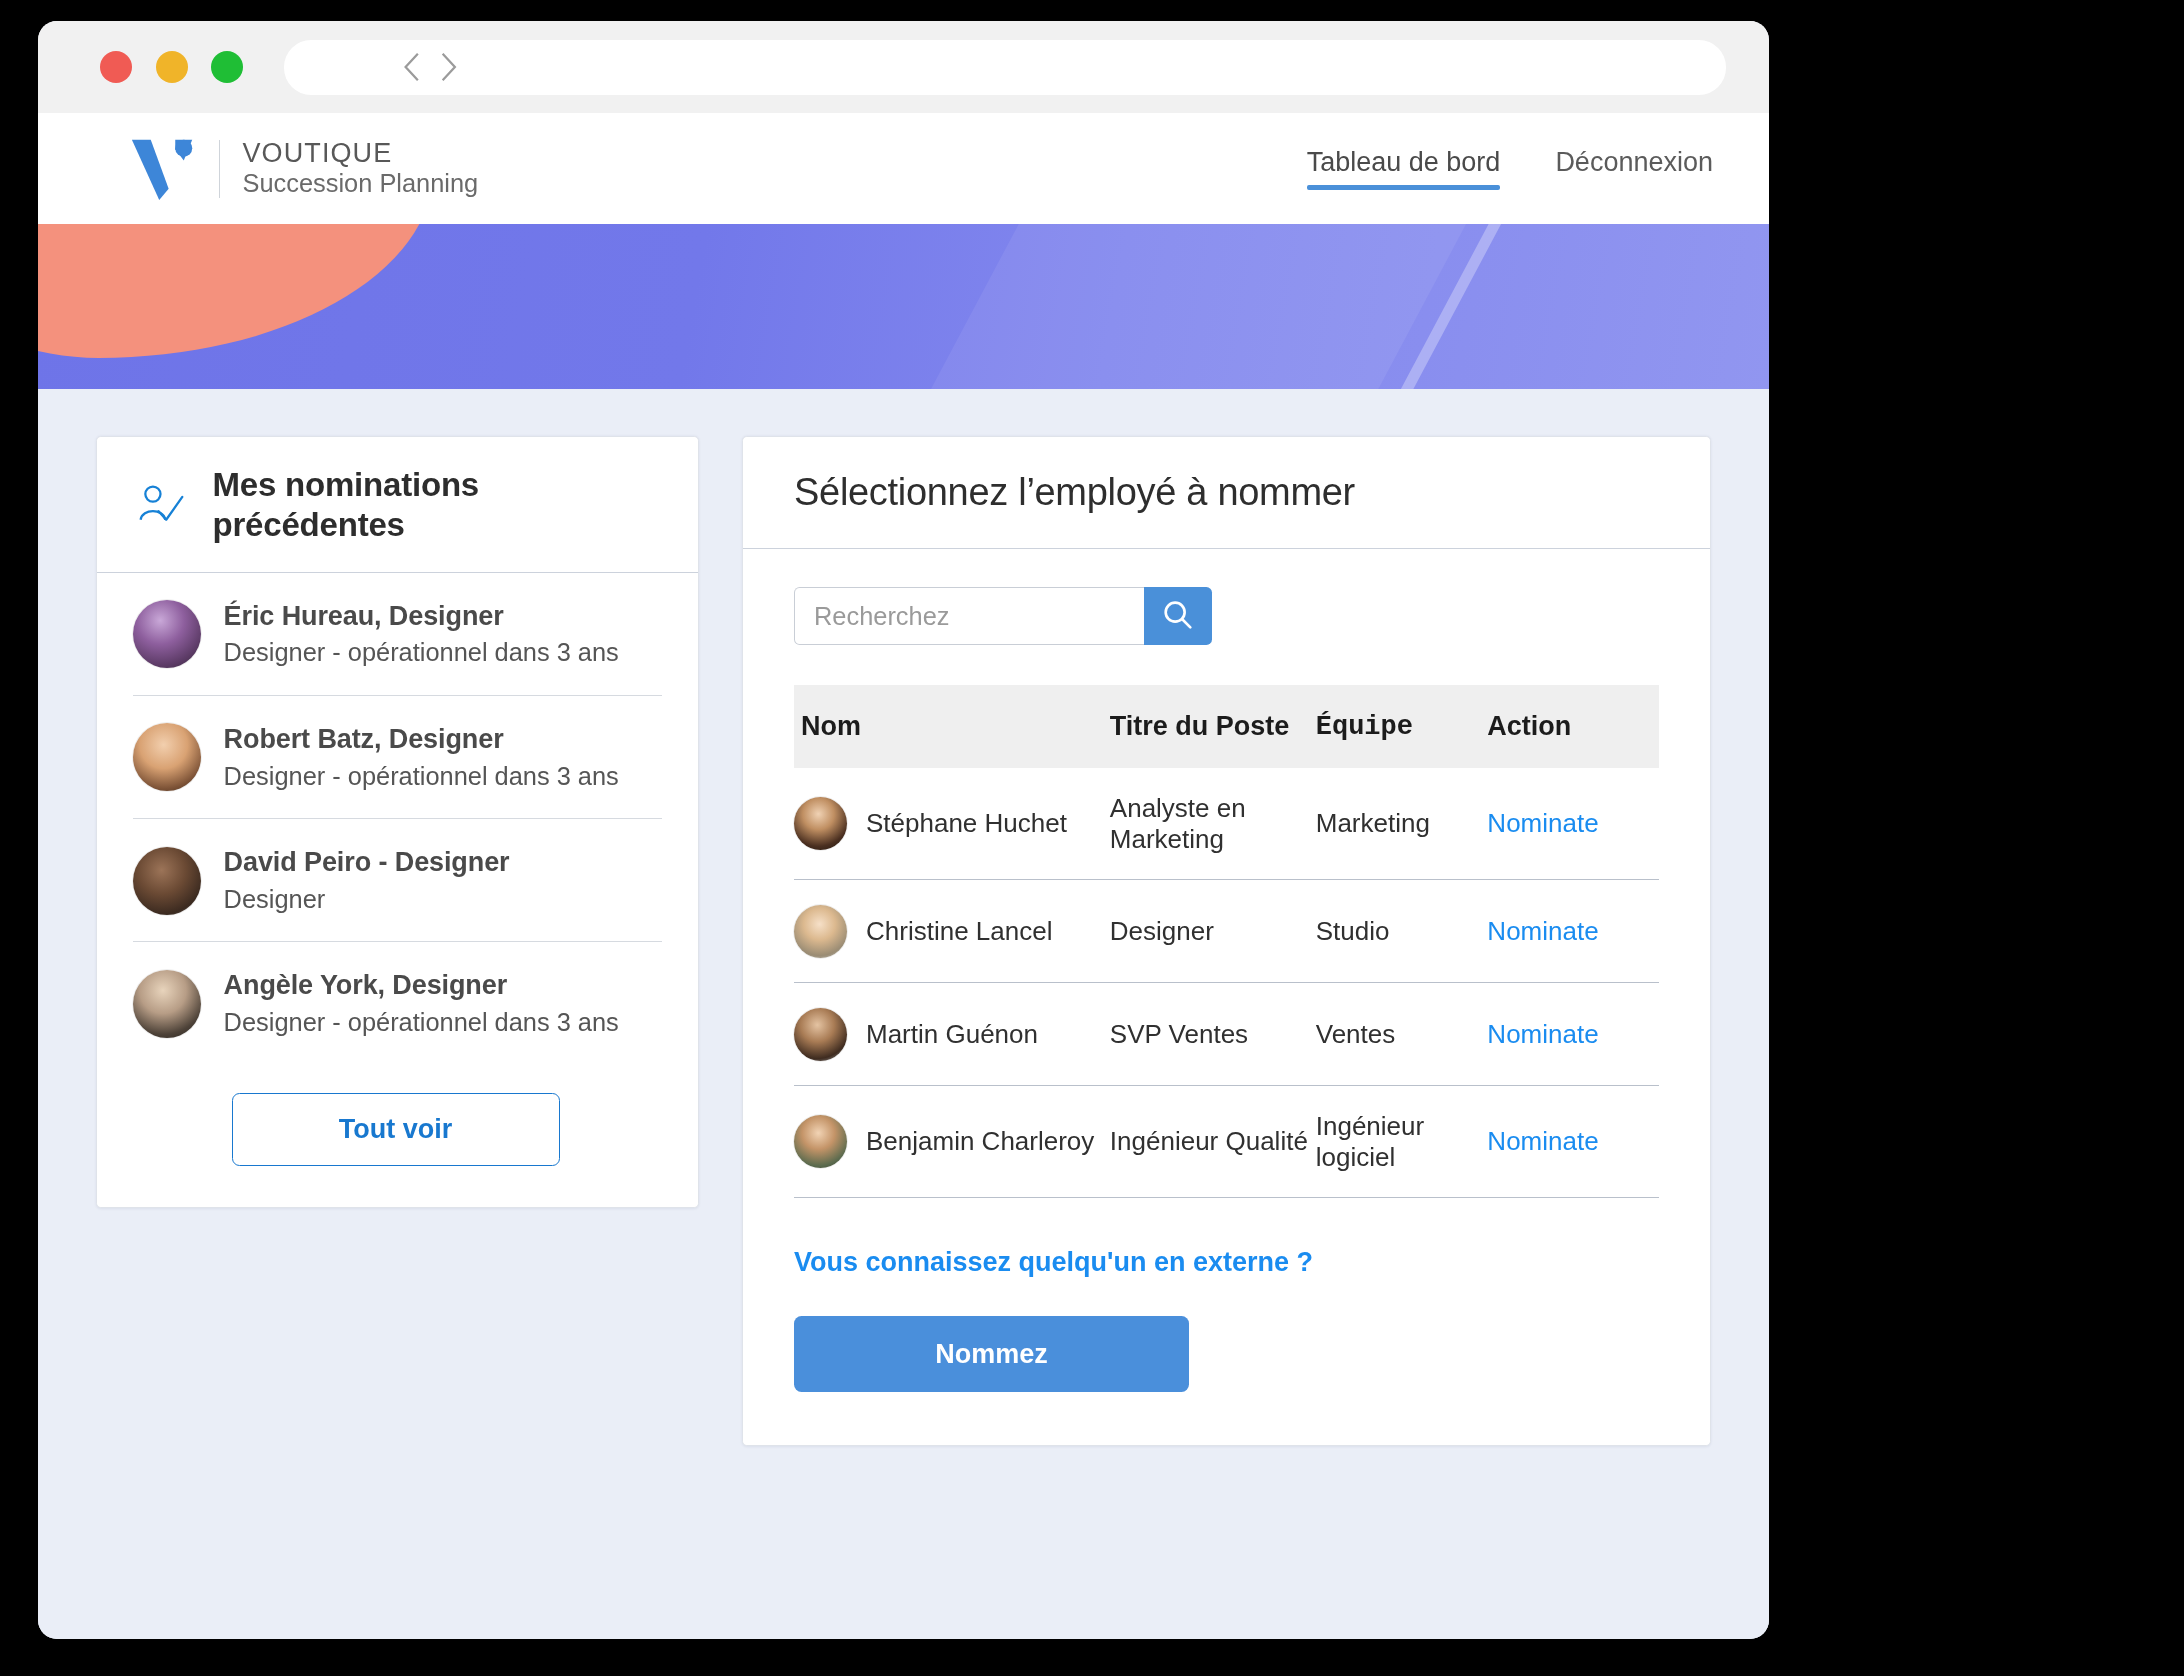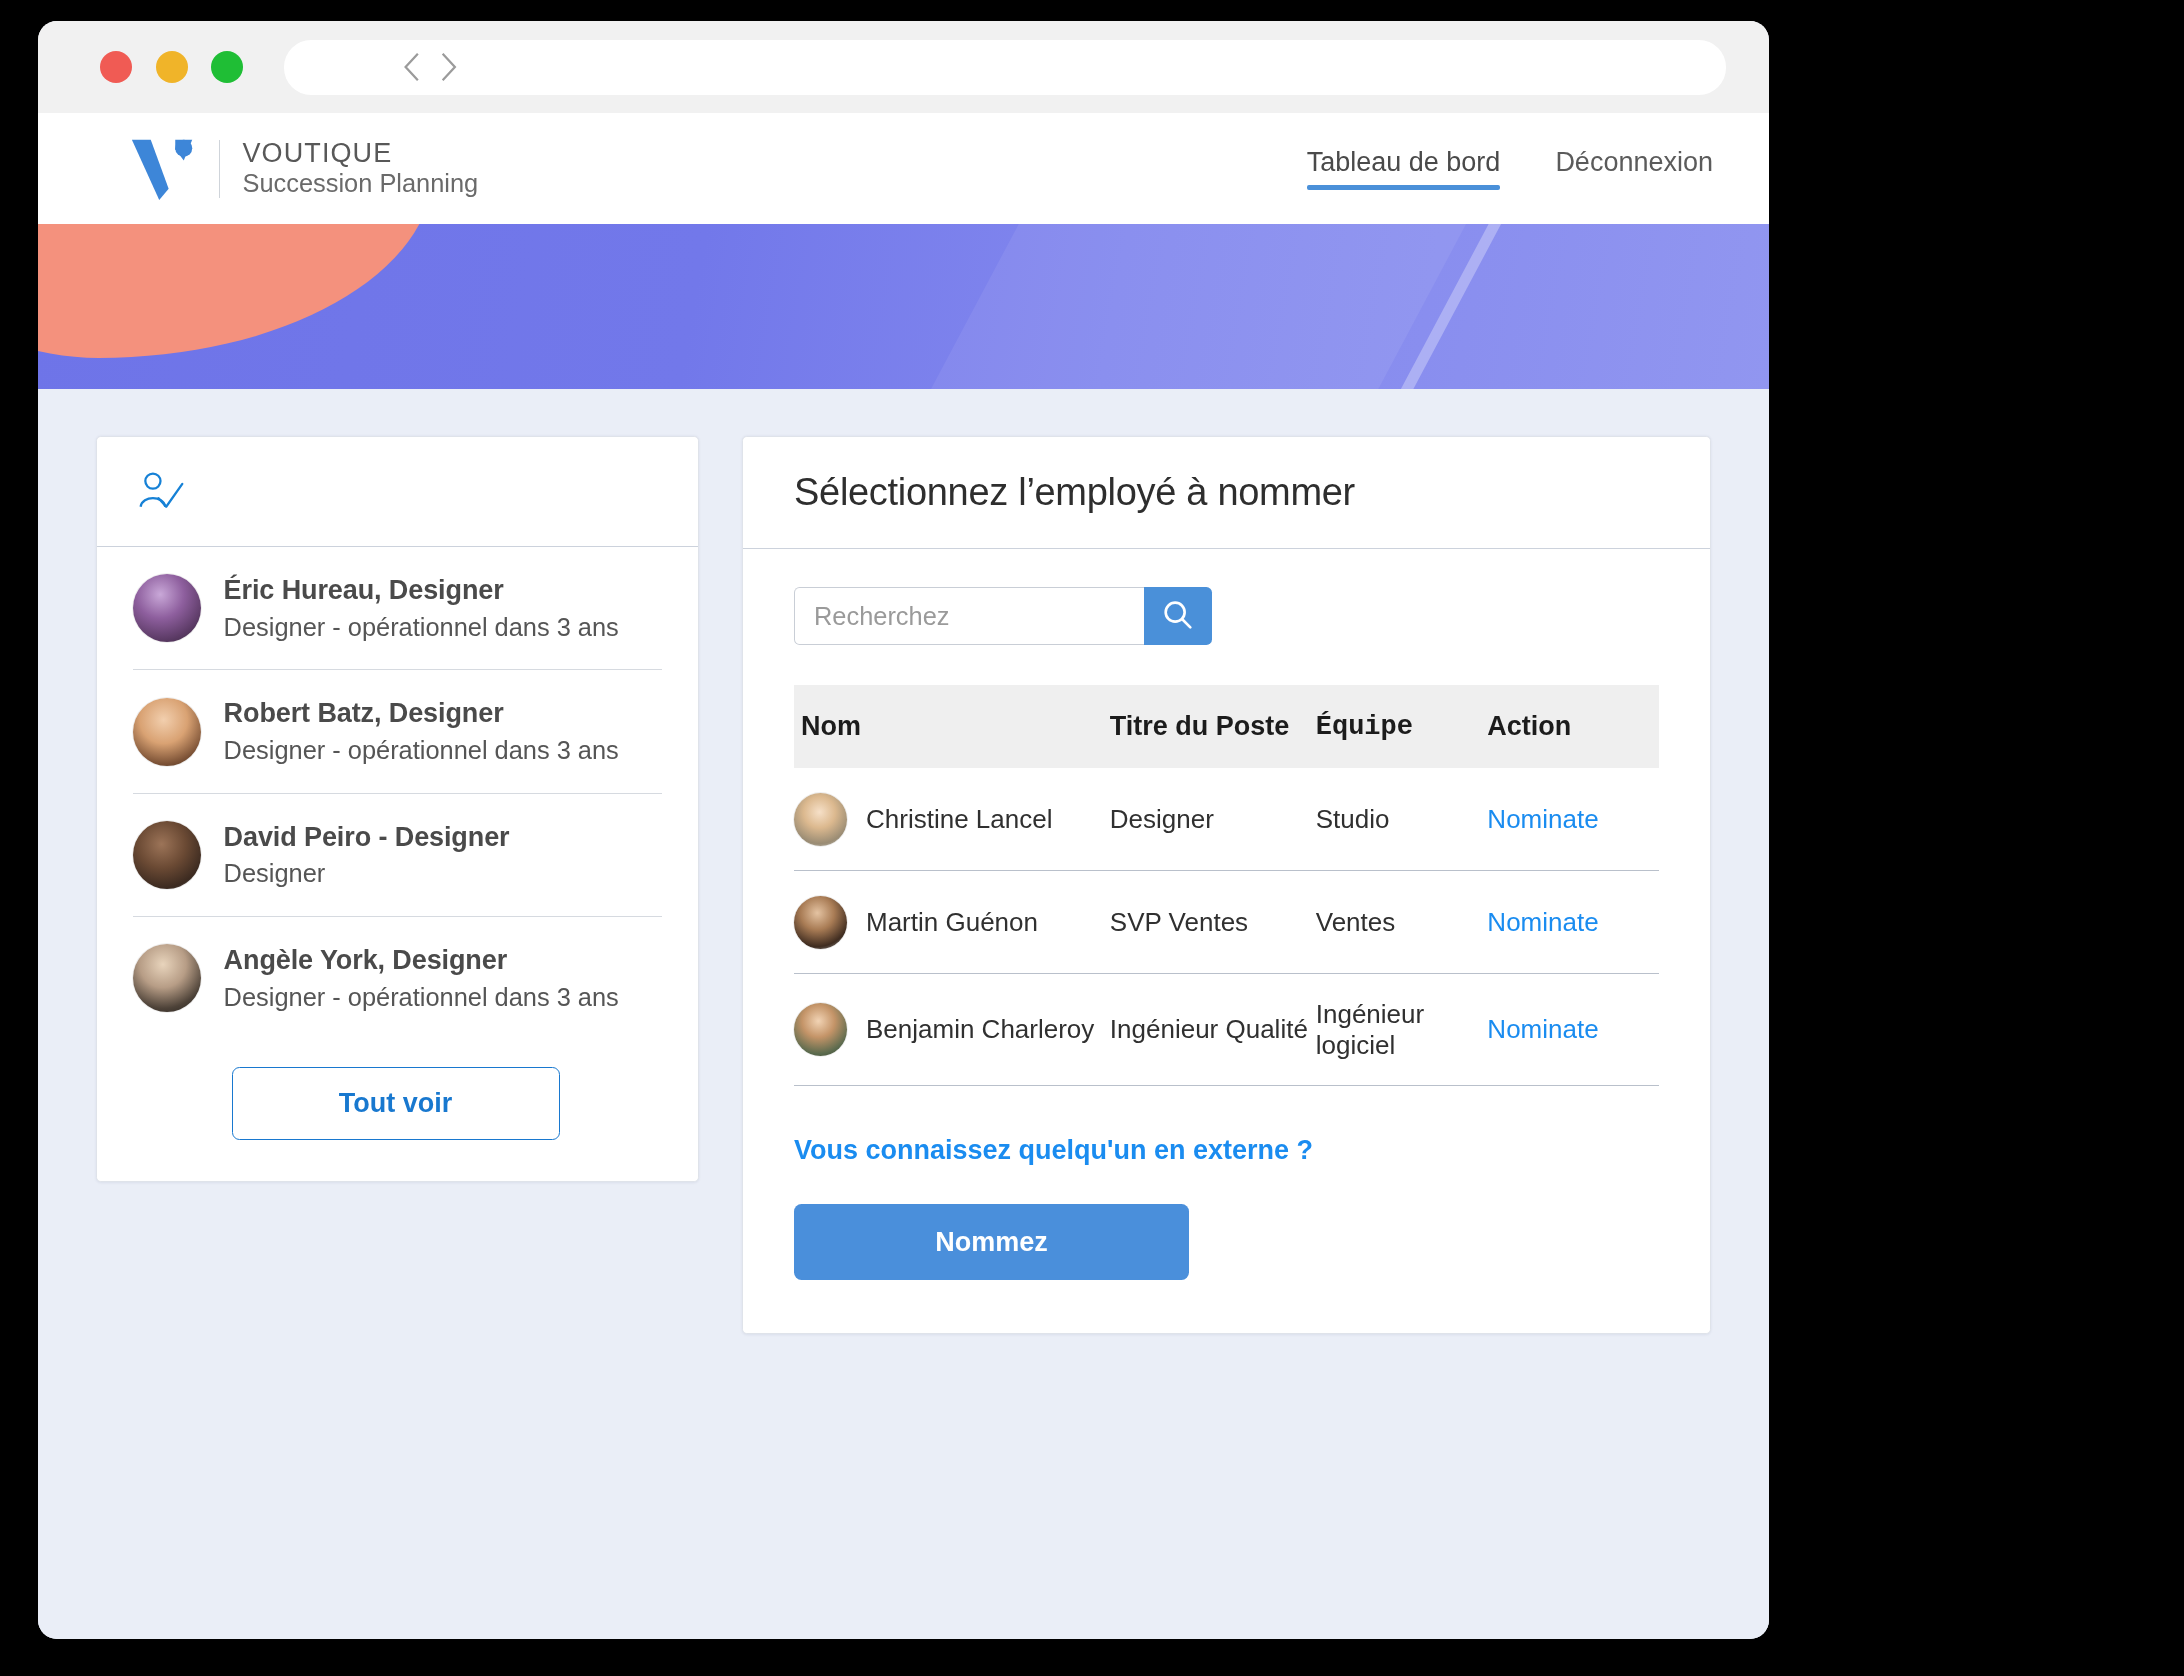--- a/index.html
+++ b/index.html
@@ -441,20 +441,21 @@
 
     <div class="card left-card">
       <div class="left-head">
         <span class="nom-icon">
           <svg width="55" height="55" viewBox="0 0 58 58">
             <circle cx="21" cy="17" r="8" fill="none" stroke="#1681d6" stroke-width="2.4"></circle>
             <path d="M8 44 C10 32 32 32 34 44" fill="none" stroke="#1681d6" stroke-width="2.4"></path>
             <path d="M27 35 L35 44 L52 20" fill="none" stroke="#1681d6" stroke-width="2.4" stroke-linecap="round" stroke-linejoin="round"></path>
           </svg>
         </span>
+        <div class="left-head-title">Mes nominations précédentes</div>
       </div>
 
       <div class="nom-list">
         <div class="nom-item">
           <div class="avatar lg" style="background-image:radial-gradient(circle at 40% 30%, #c9a8d8 0%, #8e5f9e 38%, #5c3b66 72%, #2f2334 100%);"></div>
           <div class="nom-text">
             <div class="nom-name">Éric Hureau, Designer</div>
             <div class="nom-sub">Designer - opérationnel dans 3 ans</div>
           </div>
         </div>
@@ -508,20 +509,31 @@
         <table class="emp">
           <thead>
             <tr>
               <th class="c-nom">Nom</th>
               <th class="c-titre">Titre du Poste</th>
               <th class="c-equipe">Équipe</th>
               <th class="c-action">Action</th>
             </tr>
           </thead>
           <tbody>
+            <tr>
+              <td class="c-nom">
+                <div class="namecell">
+                  <div class="avatar sm" style="background-image:radial-gradient(circle at 46% 32%, #f0d2b4 0%, #c08f62 34%, #4a2f20 70%, #17110c 100%);"></div>
+                  <span>Stéphane Huchet</span>
+                </div>
+              </td>
+              <td>Analyste en Marketing</td>
+              <td>Marketing</td>
+              <td><span class="nominate">Nominate</span></td>
+            </tr>
             <tr>
               <td class="c-nom">
                 <div class="namecell">
                   <div class="avatar sm" style="background-image:radial-gradient(circle at 48% 36%, #f6e0c8 0%, #dcb98f 36%, #9a8c74 72%, #cfd6d8 100%);"></div>
                   <span>Christine Lancel</span>
                 </div>
               </td>
               <td>Designer</td>
               <td>Studio</td>
               <td><span class="nominate">Nominate</span></td>

